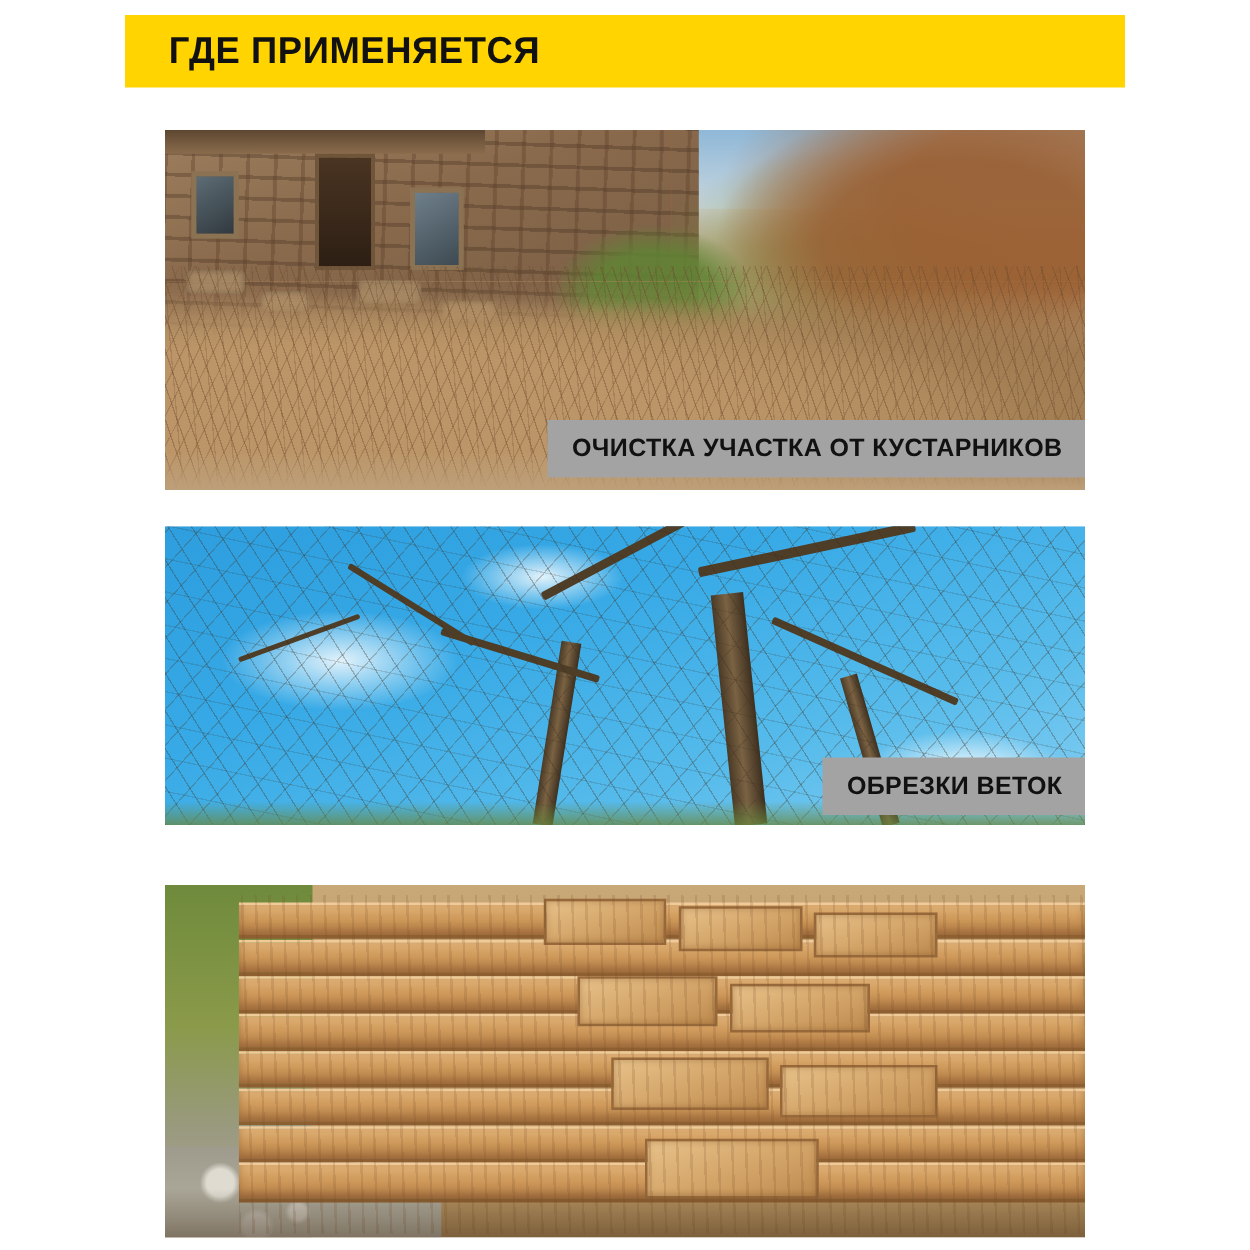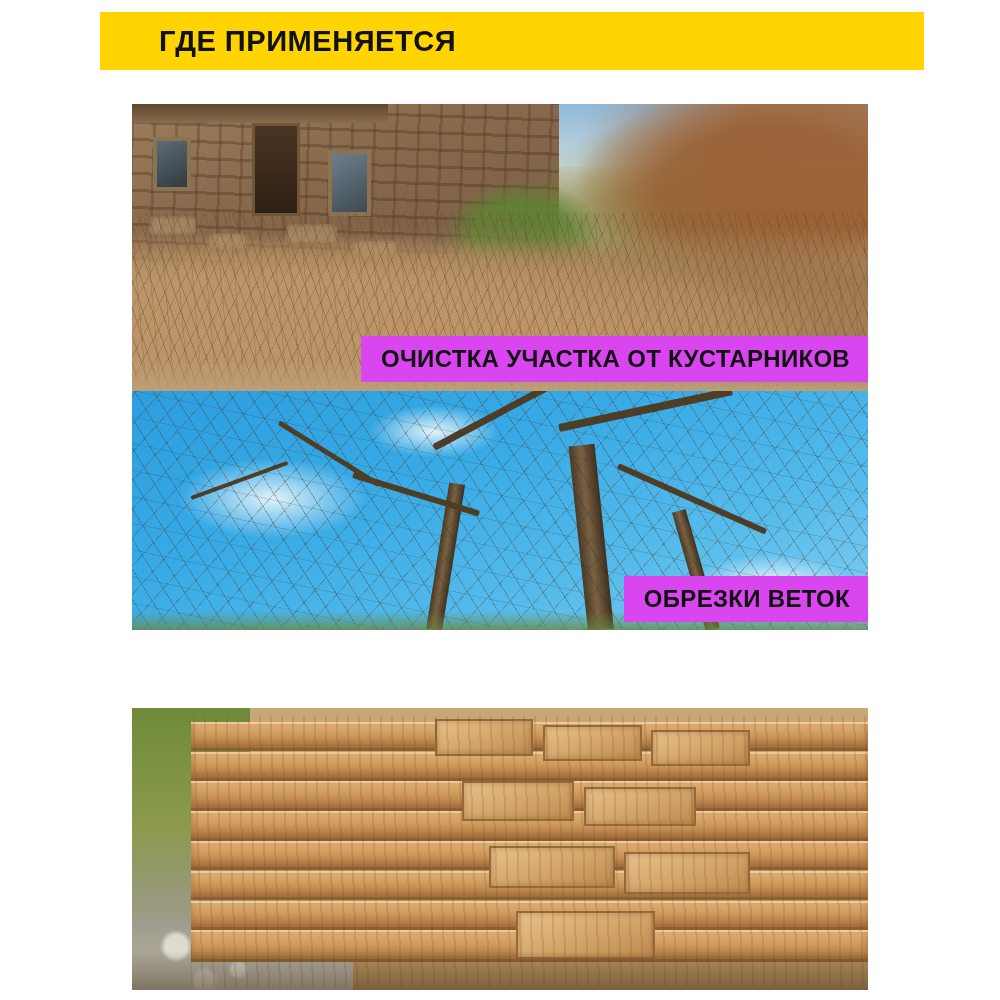--- a/index.html
+++ b/index.html
@@ -18,21 +18,20 @@
   
   .header-bar {
     position: absolute;
     left: 100px;
     top: 12px;
     width: 800px;
     height: 58px;
     background: #ffd400;
     display: flex;
     align-items: center;
-    padding-left: 24px;
   }
   .header-title {
     font-size: 30px;
     font-weight: bold;
     color: #111111;
     letter-spacing: 0.5px;
     padding-left: 36px;
     text-transform: uppercase;
     line-height: 1;
     font-stretch: condensed;
@@ -41,30 +40,30 @@
   }
 
   
   .photo {
     position: absolute;
     left: 132px;
     width: 736px;
     overflow: hidden;
   }
   .photo-1 { top: 104px;  height: 288px; }
-  .photo-2 { top: 391px;  height: 239px; }
+  .photo-2 { top: 421px;  height: 239px; }
   .photo-3 { top: 708px;  height: 282px; }
 
   .caption {
     position: absolute;
     right: 0;
-    background: #d946ef;
+    background: #a3a3a3;
     color: #111111;
     font-weight: bold;
-    font-size: 24px;
+    font-size: 20px;
     letter-spacing: 0.3px;
     text-transform: uppercase;
     height: 46px;
     display: flex;
     align-items: center;
     padding: 0 18px 0 20px;
     white-space: nowrap;
   }
   .caption-1 { bottom: 10px; }
   .caption-2 { bottom: 8px; }

